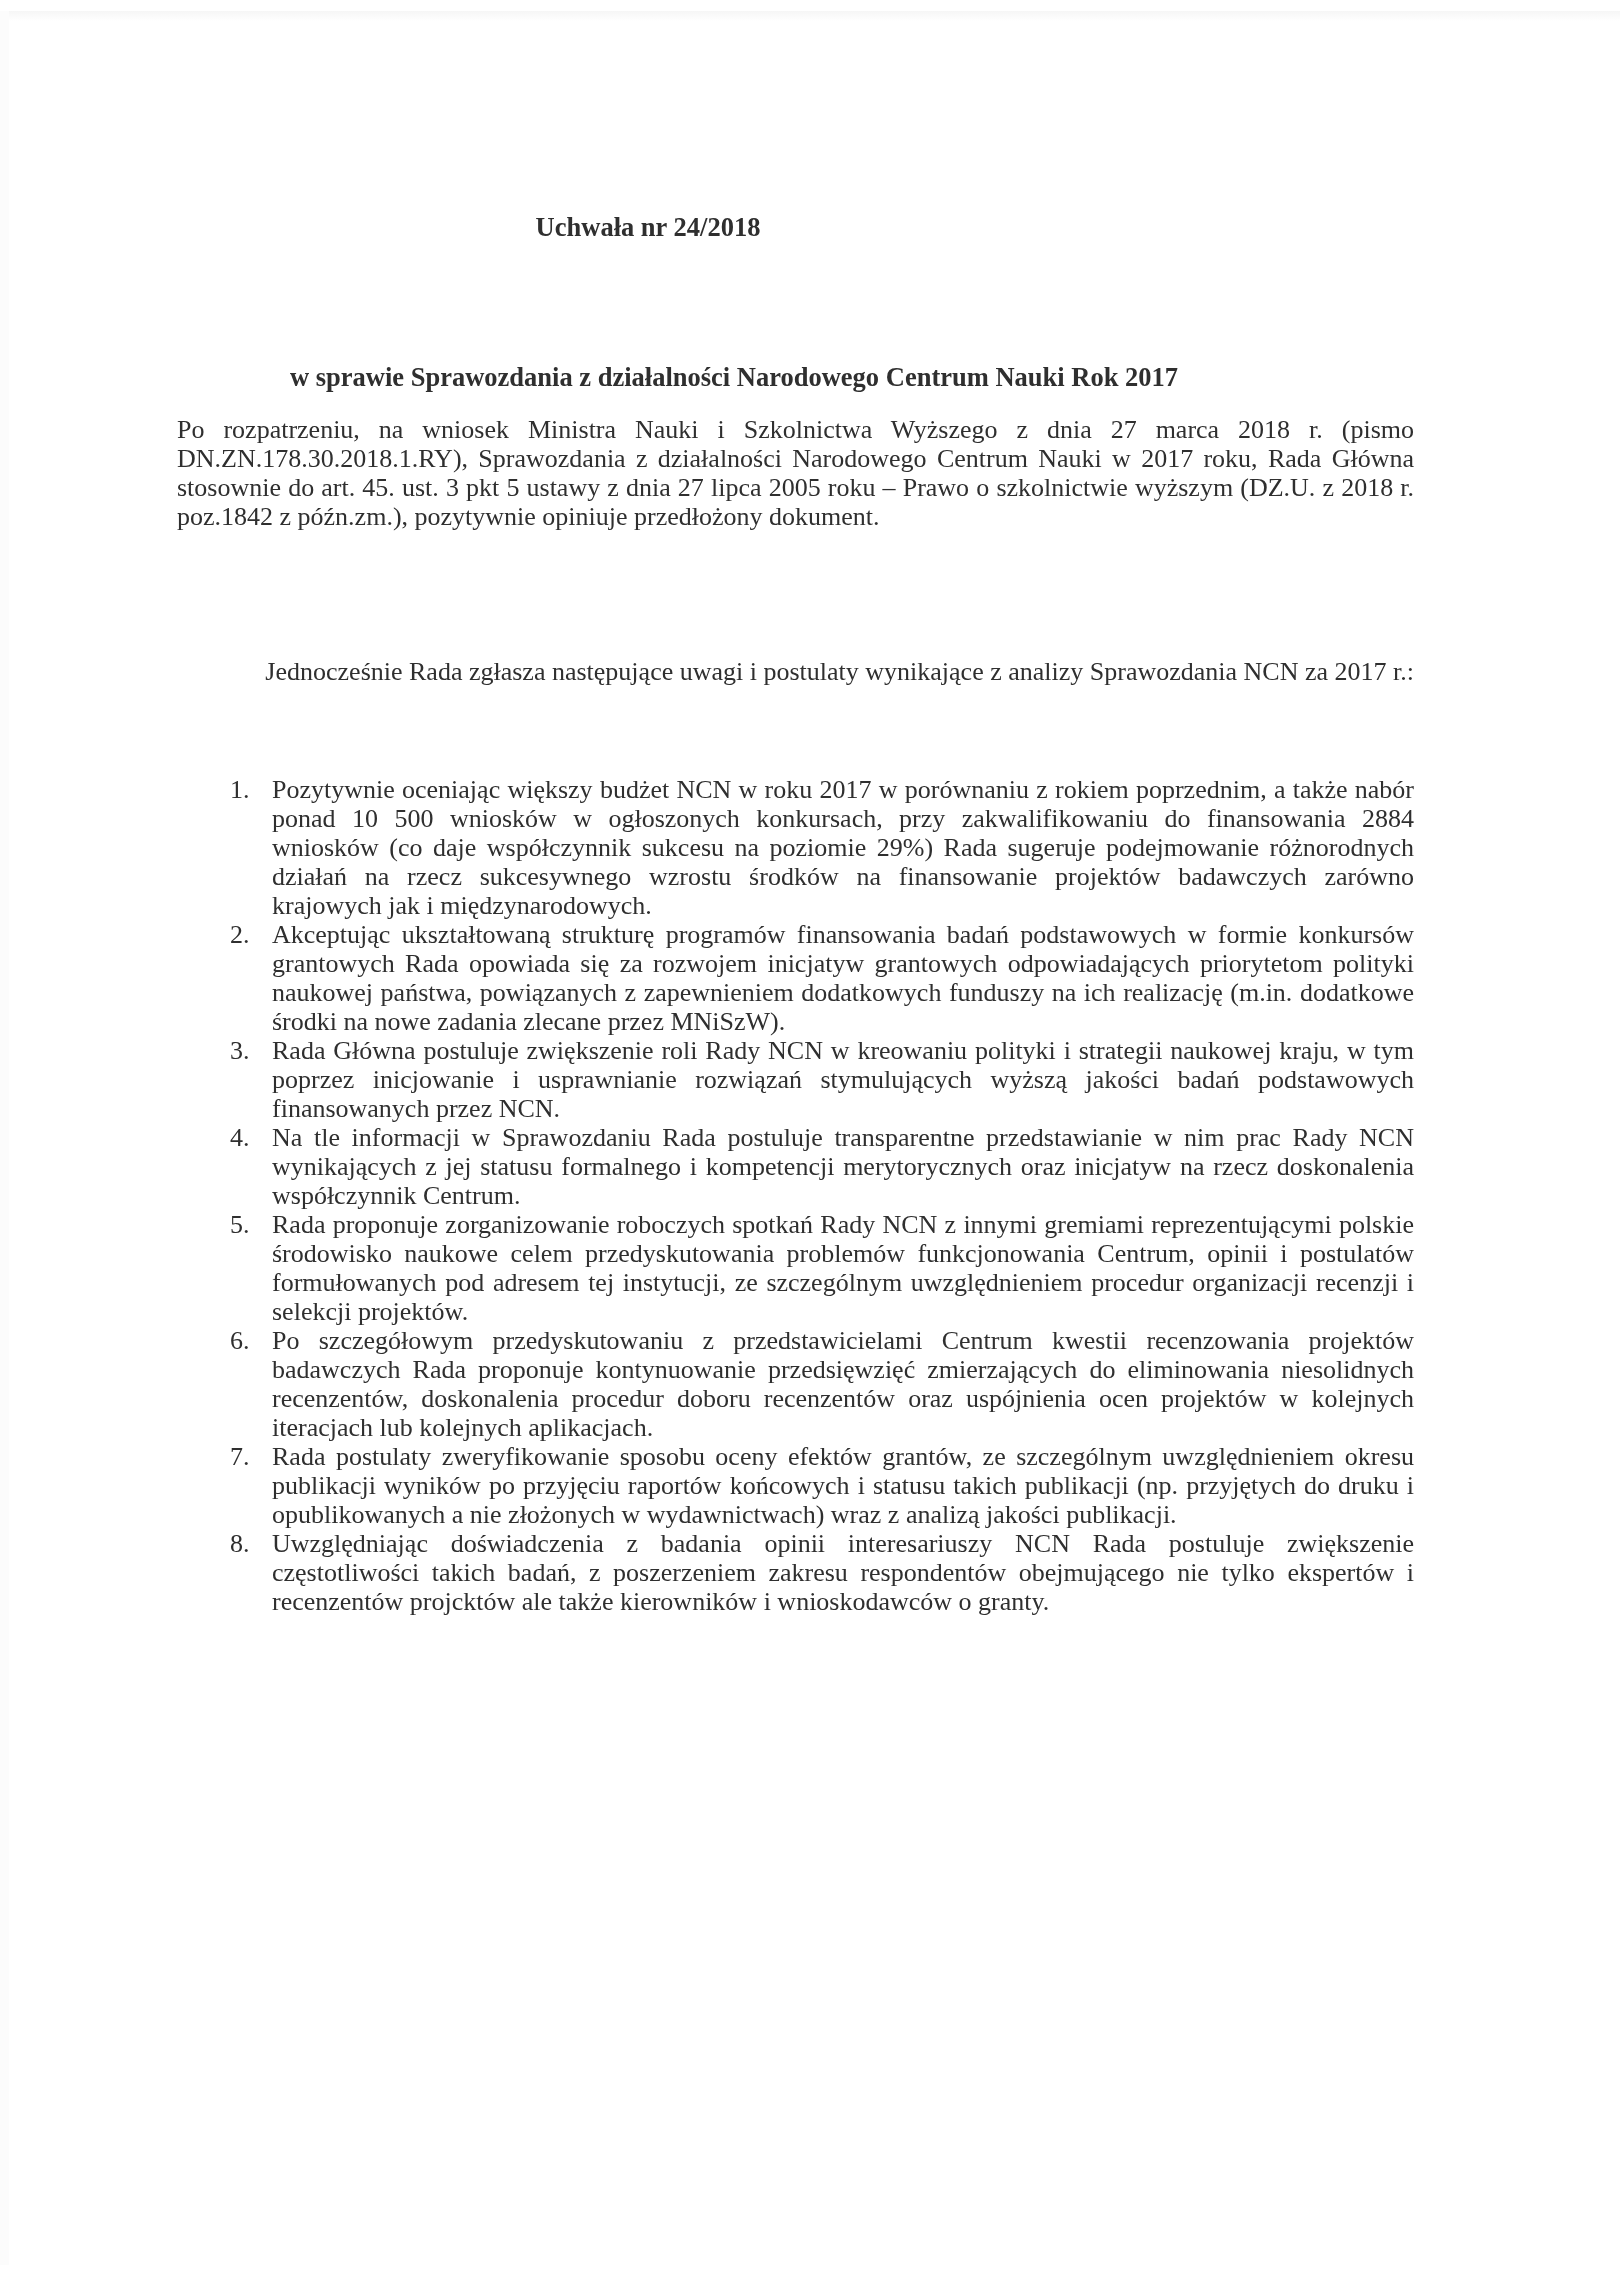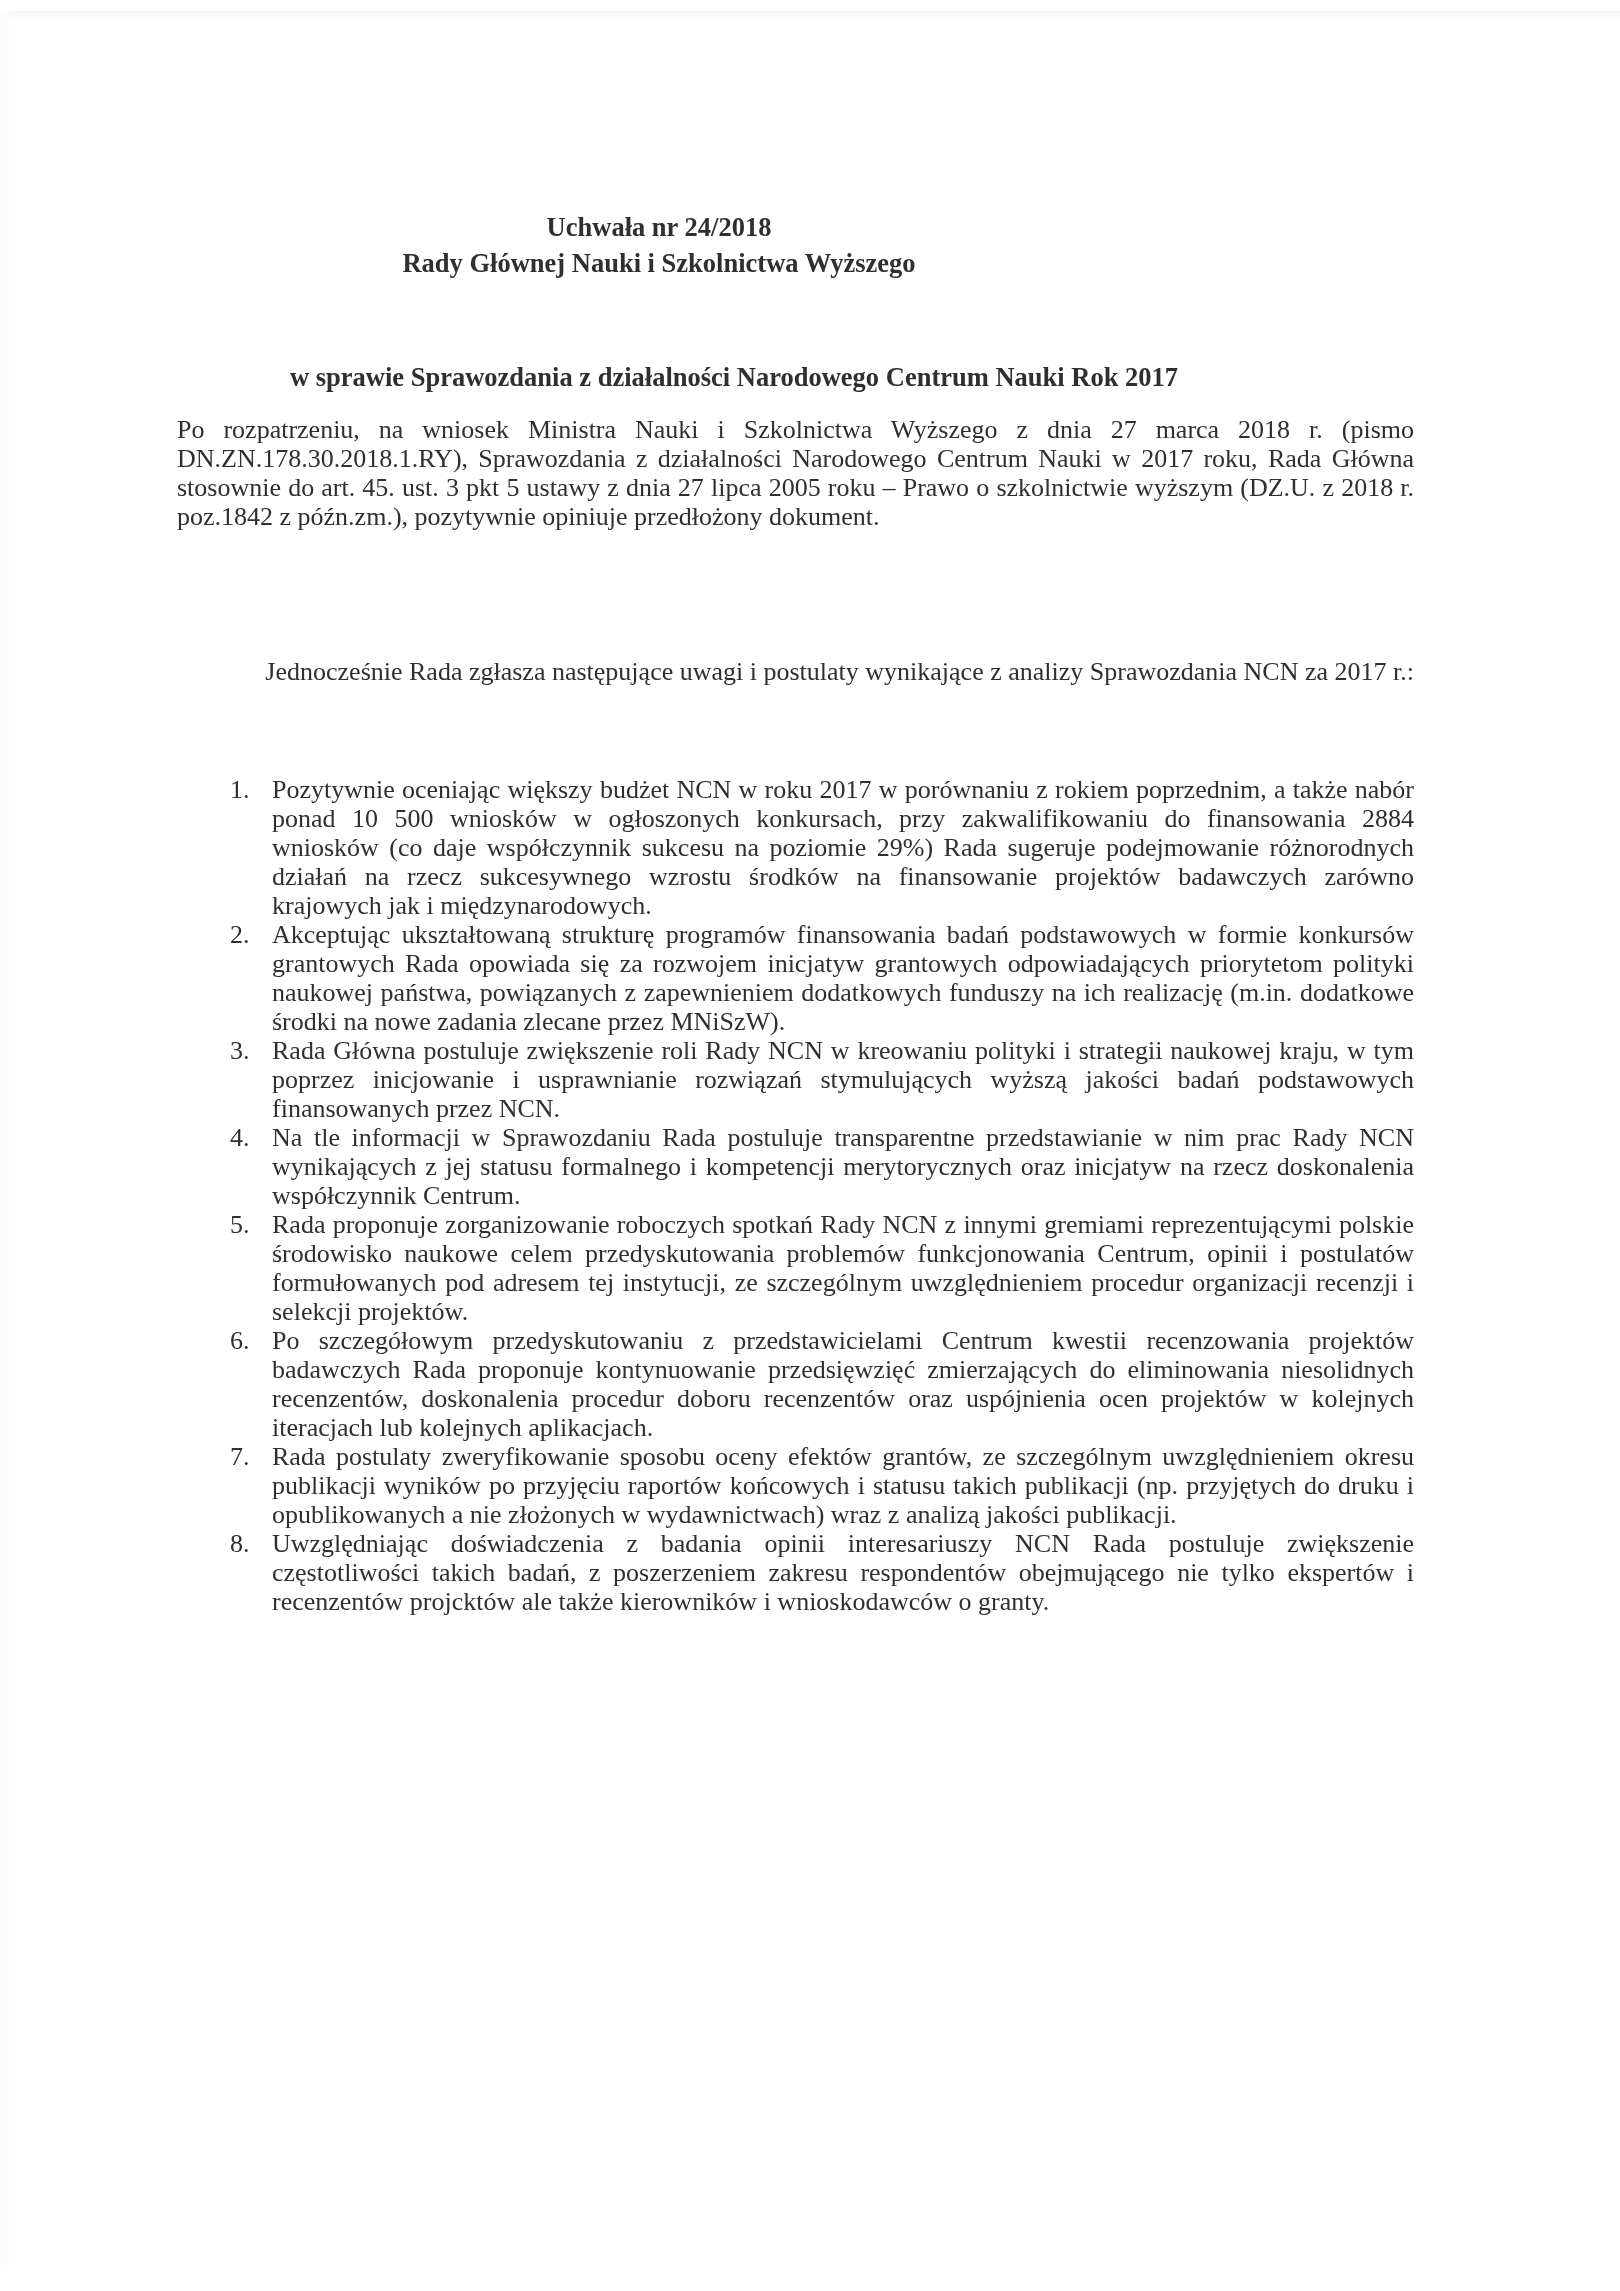--- a/index.html
+++ b/index.html
@@ -40,21 +40,20 @@
     }
     .header {
       position: absolute;
       top: 209px;
       left: 0;
       width: 1296px;
       text-align: center;
       font-weight: bold;
       font-size: 26.5px;
       line-height: 36px;
-      padding-left: 11px;
     }
     .header div { white-space: nowrap; }
     .subject {
       position: absolute;
       top: 360px;
       left: 0;
       width: 1468px;
       text-align: center;
       font-weight: bold;
       font-size: 26.5px;
@@ -97,21 +96,20 @@
 </head>
 <body>
 
 <div class="scan-edge"></div>
 <div class="scan-edge-left"></div>
 
 <div class="page">
 
   <div class="header">
     <div>Uchwała nr 24/2018</div>
-    <div>Rady Głównej Nauki i Szkolnictwa Wyższego</div>
   </div>
 
   <div class="subject">w sprawie  Sprawozdania z działalności Narodowego Centrum Nauki Rok 2017</div>
 
   <div class="para intro"><span>Po rozpatrzeniu, na wniosek Ministra Nauki i Szkolnictwa Wyższego z dnia 27 marca 2018 r. (pismo DN.ZN.178.30.2018.1.RY), Sprawozdania z działalności Narodowego Centrum Nauki w 2017 roku, Rada Główna stosownie do art. 45. ust. 3 pkt 5 ustawy z dnia 27 lipca 2005 roku – Prawo o szkolnictwie wyższym (DZ.U. z 2018 r. poz.1842 z późn.zm.), </span><b>pozytywnie opiniuje przedłożony dokument.</b></div>
 
   <div class="para intro2">Jednocześnie Rada zgłasza następujące uwagi i postulaty wynikające z analizy  Sprawozdania NCN za 2017 r.:</div>
 
   <ol class="list">
     <li><span class="num">1.</span><span>Pozytywnie oceniając większy budżet NCN w roku 2017 w porównaniu z rokiem poprzednim, a także  nabór ponad 10 500 wniosków w ogłoszonych  konkursach, przy zakwalifikowaniu do finansowania 2884 wniosków (co daje współczynnik sukcesu na poziomie 29%) Rada sugeruje podejmowanie różnorodnych działań na rzecz sukcesywnego wzrostu środków na finansowanie projektów badawczych zarówno krajowych jak i międzynarodowych.</span></li>

